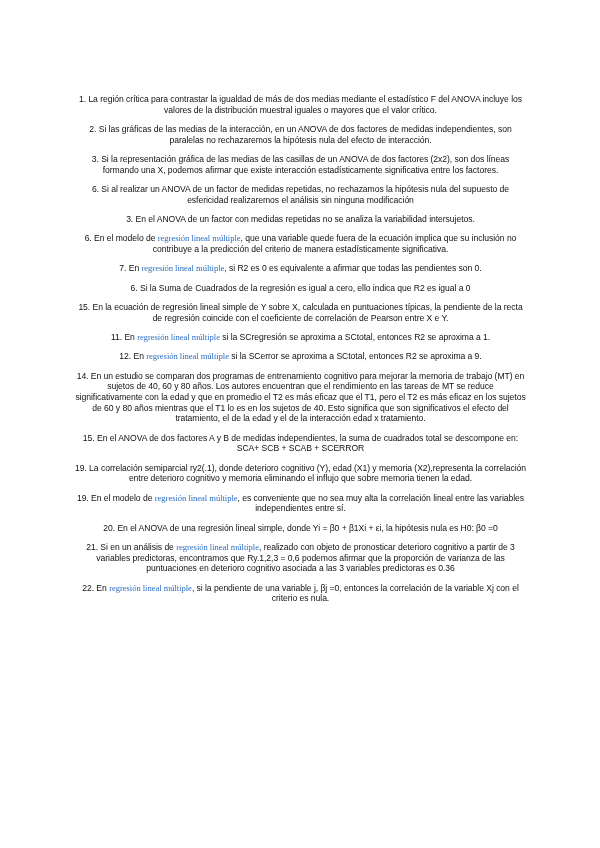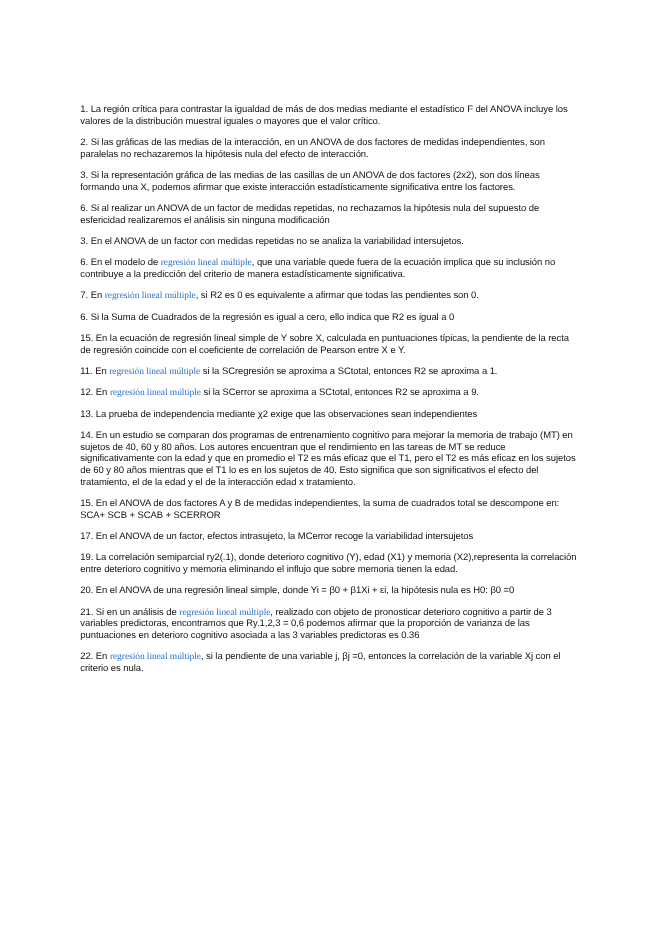--- a/index.html
+++ b/index.html
@@ -1,37 +1,36 @@
 <!DOCTYPE html>
 <html><head>
 <meta charset="utf-8">
 <style>
   html, body { margin:0; padding:0; background:#ffffff; }
   body { width:600px; height:848px; position:relative; overflow:hidden;
          font-family:"Liberation Sans", sans-serif; color:#111; }
   .page { position:absolute; left:73px; top:94px; width:455px; }
-  .q { font-size:8.6px; line-height:10.6px; margin:0 0 8.8px 0; letter-spacing:-0.05px; }
+  .q { font-size:8.6px; line-height:10.6px; margin:0 0 8.8px 0; letter-spacing:-0.05px;text-align:center; }
   .link { color:#2b6fc4;font-family:Liberation Serif, serif; }
 </style>
 </head>
 <body>
 
 <div class="page">
   <p class="q"><span>1. La región crítica para contrastar la igualdad de más de dos medias mediante el estadístico F del ANOVA incluye los valores de la distribución muestral iguales o mayores que el valor crítico.</span></p>
   <p class="q"><span>2. Si las gráficas de las medias de la interacción, en un ANOVA de dos factores de medidas independientes, son paralelas no rechazaremos la hipótesis nula del efecto de interacción.</span></p>
   <p class="q"><span>3. Si la representación gráfica de las medias de las casillas de un ANOVA de dos factores (2x2), son dos líneas formando una X, podemos afirmar que existe interacción estadísticamente significativa entre los factores.</span></p>
   <p class="q"><span>6. Si al realizar un ANOVA de un factor de medidas repetidas, no rechazamos la hipótesis nula del supuesto de esfericidad realizaremos el análisis sin ninguna modificación</span></p>
   <p class="q"><span>3. En el ANOVA de un factor con medidas repetidas no se analiza la variabilidad intersujetos.</span></p>
   <p class="q"><span>6. En el modelo de </span><a class="link">regresión lineal múltiple</a><span>, que una variable quede fuera de la ecuación implica que su inclusión no contribuye a la predicción del criterio de manera estadísticamente significativa.</span></p>
   <p class="q"><span>7. En </span><a class="link">regresión lineal múltiple</a><span>, si R2 es 0 es equivalente a afirmar que todas las pendientes son 0.</span></p>
   <p class="q"><span>6. Si la Suma de Cuadrados de la regresión es igual a cero, ello indica que R2 es igual a 0</span></p>
   <p class="q"><span>15. En la ecuación de regresión lineal simple de Y sobre X, calculada en puntuaciones típicas, la pendiente de la recta de regresión coincide con el coeficiente de correlación de Pearson entre X e Y.</span></p>
   <p class="q"><span>11. En </span><a class="link">regresión lineal múltiple</a><span> si la SCregresión se aproxima a SCtotal, entonces R2 se aproxima a 1.</span></p>
   <p class="q"><span>12. En </span><a class="link">regresión lineal múltiple</a><span> si la SCerror se aproxima a SCtotal, entonces R2 se aproxima a 9.</span></p>
-  <p class="q"><span>13. La prueba de independencia mediante χ2 exige que las observaciones sean independientes</span></p>
   <p class="q"><span>14. En un estudio se comparan dos programas de entrenamiento cognitivo para mejorar la memoria de trabajo (MT) en sujetos de 40, 60 y 80 años. Los autores encuentran que el rendimiento en las tareas de MT se reduce significativamente con la edad y que en promedio el T2 es más eficaz que el T1, pero el T2 es más eficaz en los sujetos de 60 y 80 años mientras que el T1 lo es en los sujetos de 40. Esto significa que son significativos el efecto del tratamiento, el de la edad y el de la interacción edad x tratamiento.</span></p>
   <p class="q"><span>15. En el ANOVA de dos factores A y B de medidas independientes, la suma de cuadrados total se descompone en: SCA+ SCB + SCAB + SCERROR</span></p>
-  <p class="q"><span>17. En el ANOVA de un factor, efectos intrasujeto, la MCerror recoge la variabilidad intersujetos</span></p>
   <p class="q"><span>19. La correlación semiparcial ry2(.1), donde deterioro cognitivo (Y), edad (X1) y memoria (X2),representa la correlación entre deterioro cognitivo y memoria eliminando el influjo que sobre memoria tienen la edad.</span></p>
+  <p class="q"><span>19. En el modelo de </span><a class="link">regresión lineal múltiple</a><span>, es conveniente que no sea muy alta la correlación lineal entre las variables independientes entre sí.</span></p>
   <p class="q"><span>20. En el ANOVA de una regresión lineal simple, donde Yi = β0 + β1Xi + εi, la hipótesis nula es H0: β0 =0</span></p>
   <p class="q"><span>21. Si en un análisis de </span><a class="link">regresión lineal múltiple</a><span>, realizado con objeto de pronosticar deterioro cognitivo a partir de 3 variables predictoras, encontramos que Ry.1,2,3 = 0,6 podemos afirmar que la proporción de varianza de las puntuaciones en deterioro cognitivo asociada a las 3 variables predictoras es 0.36</span></p>
   <p class="q"><span>22. En </span><a class="link">regresión lineal múltiple</a><span>, si la pendiente de una variable j, βj =0, entonces la correlación de la variable Xj con el criterio es nula.</span></p>
 </div>
 
 </body></html>

